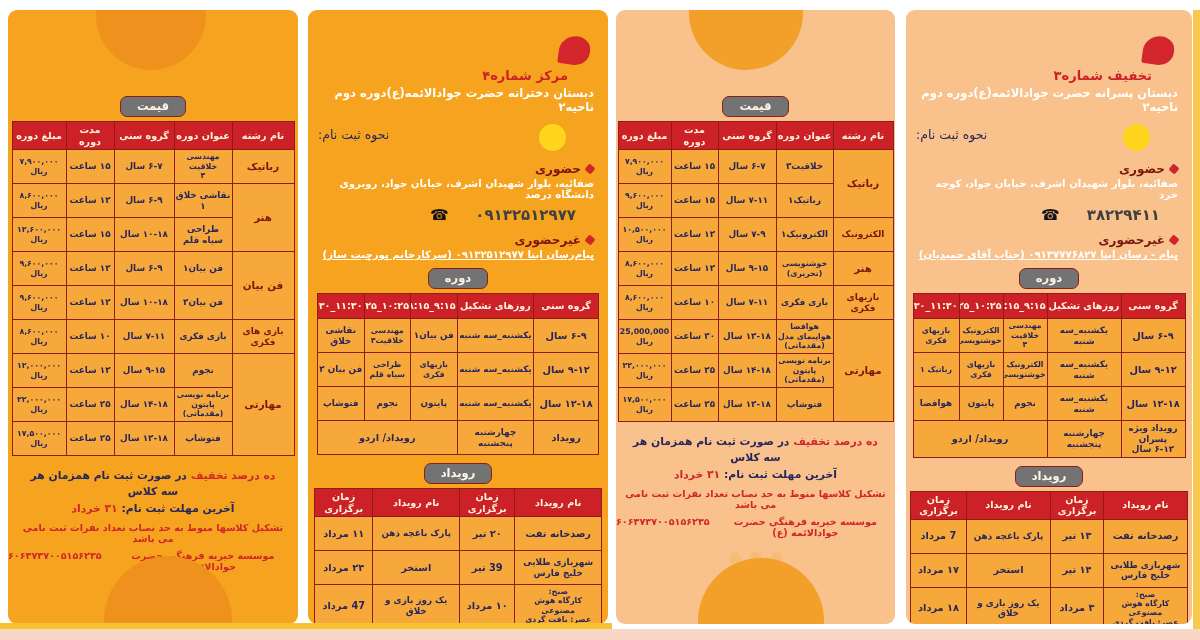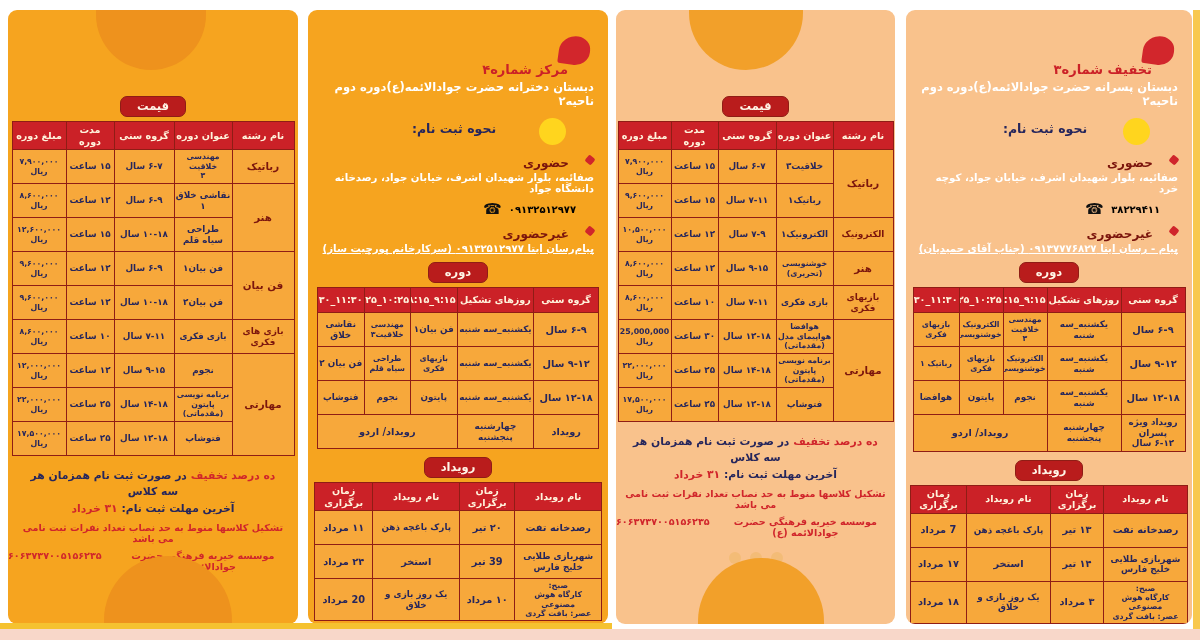--- a/index.html
+++ b/index.html
@@ -28,45 +28,45 @@
   .semi-bottom{ position:absolute; bottom:0; border-radius:999px 999px 0 0; }
   .dk-orange{ background:#ee921d; }
   .md-orange{ background:#f2a02a; }
 
   
   .strip-bottom-pink{ position:absolute; left:0; right:0; bottom:0; height:11px; background:#f8d7c9; }
   .strip-bottom-yellow{ position:absolute; left:0; width:612px; bottom:9px; height:8px; background:#f5c230; }
   .strip-right-yellow{ position:absolute; right:0; top:10px; bottom:10px; width:7px; background:#f8c84f; }
 
   
-  .info-head{ position:relative; padding:8px 14px 0 10px; }
+  .info-head{ position:relative; padding:14px 14px 0 10px; }
   .blob{
     position:absolute; top:26px; left:auto; right:18px;
     width:31px; height:29px; background:#d2262c;
     border-radius:58% 46% 52% 10%;
     transform:rotate(8deg);
   }
   .center-title{ margin-top:44px; color:#cb2127; font-weight:bold; font-size:13px; text-align:right; padding-left:0; padding-right:26px; }
   .center-sub{ margin-top:3px; color:#ffffff; font-weight:bold; font-size:11.5px; text-align:right; }
   .reg-row{ position:relative; margin-top:13px; height:26px; }
   .reg-circle{ position:absolute; right:28px; top:-3px; width:27px; height:27px; border-radius:50%; background:#ffd51e; }
-  .reg-label{ position:relative; color:#26265c; font-weight:bold; font-size:12.5px; text-align:center; padding-right:4px;margin-top:8px; }
-  .bullet-row{ display:flex; align-items:flex-start; gap:17px; margin-top:9px; }
+  .reg-label{ position:relative; color:#26265c; font-weight:normal; font-size:12.5px; text-align:left; padding-right:4px;margin-top:8px; }
+  .bullet-row{ display:flex; align-items:center; gap:5px; margin-top:9px; }
   .diamond{ width:8px; height:8px; background:#d0252b; border-radius:2px; transform:rotate(40deg); flex:0 0 auto; }
   .bullet-label{ color:#7b150d; font-weight:bold; font-size:12px; }
   .addr{ margin-top:2px; color:#ffffff; font-weight:bold; font-size:10.2px; text-align:right; }
   .phone-row{ display:flex; align-items:center; justify-content:flex-start; gap:7px; margin:6px 18px 0 0; }
   .phone-ico{ font-size:15px; color:#111; transform:scaleX(-1); }
-  .phone-num{ color:#000000; font-weight:bold; font-size:10px; letter-spacing:.5px; }
+  .phone-num{ color:#404040; font-weight:bold; font-size:15px; letter-spacing:.5px;margin-left:20px; }
   .eitaa{ margin-top:2px; color:#ffffff; font-weight:bold; font-size:10.2px; text-align:right;text-decoration:underline; }
 
   
   .badge{
     display:block; width:max-content; margin:8px auto 4px auto;
-    background:#b91c1c; color:#fff6e8; font-weight:bold; font-size:11.5px;
+    background:#737373; color:#fff6e8; font-weight:bold; font-size:11.5px;
     padding:2px 16px 3px 16px; border-radius:7px; border:1.5px solid #8f1d15;
   }
 
   
   table{ border-collapse:collapse; margin:0 auto; table-layout:fixed; }
   th,td{
     border:1.7px solid #8f1d15; text-align:center; vertical-align:middle;
     white-space:pre-line; padding:2px 1px; line-height:1.2; overflow:hidden;
   }
   th{ background:#cb2127; color:#fff3dc; font-weight:bold; font-size:9.6px; height:25px; }
@@ -218,21 +218,21 @@
       <div class="center-title">مرکز شماره۴</div>
       <div class="center-sub">دبستان دخترانه حضرت جوادالائمه(ع)دوره دوم ناحیه۲</div>
       <div class="reg-row">
         <div class="reg-circle"></div>
         <div class="reg-label">نحوه ثبت نام:</div>
       </div>
       <div class="bullet-row">
         <span class="diamond"></span>
         <span class="bullet-label">حضوری</span>
       </div>
-      <div class="addr">صفائیه، بلوار شهیدان اشرف، خیابان جواد، رصدخانه دانشگاه جواد</div>
+      <div class="addr">صفائیه، بلوار شهیدان اشرف، خیابان جواد، روبروی دانشگاه درصد</div>
       <div class="phone-row">
         <span class="phone-num">۰۹۱۳۲۵۱۲۹۷۷</span>
         <span class="phone-ico">☎</span>
       </div>
       <div class="bullet-row">
         <span class="diamond"></span>
         <span class="bullet-label">غیرحضوری</span>
       </div>
       <div class="eitaa">پیام‌رسان ایتا ۰۹۱۳۲۵۱۲۹۷۷ (سرکارخانم پورچیت ساز)</div>
     </div>
@@ -316,21 +316,21 @@
             <td>39 تیر</td>
             <td>استخر</td>
             <td>۲۴ مرداد</td>
           </tr>
           <tr>
             <td class="xs">صبح:
 کارگاه هوش مصنوعی
 عصر: بافت گردی</td>
             <td>۱۰ مرداد</td>
             <td class="sm">یک روز بازی و خلاق</td>
-            <td>20 مرداد</td>
+            <td>47 مرداد</td>
           </tr>
         </tbody>
       </table>
   </section>
 
   <section class="panel peach" id="panel-price-c3">
     <div class="semi-top md-orange" style="left:73px; width:114px; height:60px;"></div>
     <div class="price-top-space"></div>
     <span class="badge">قیمت</span>
     <table style="width:269px;">

